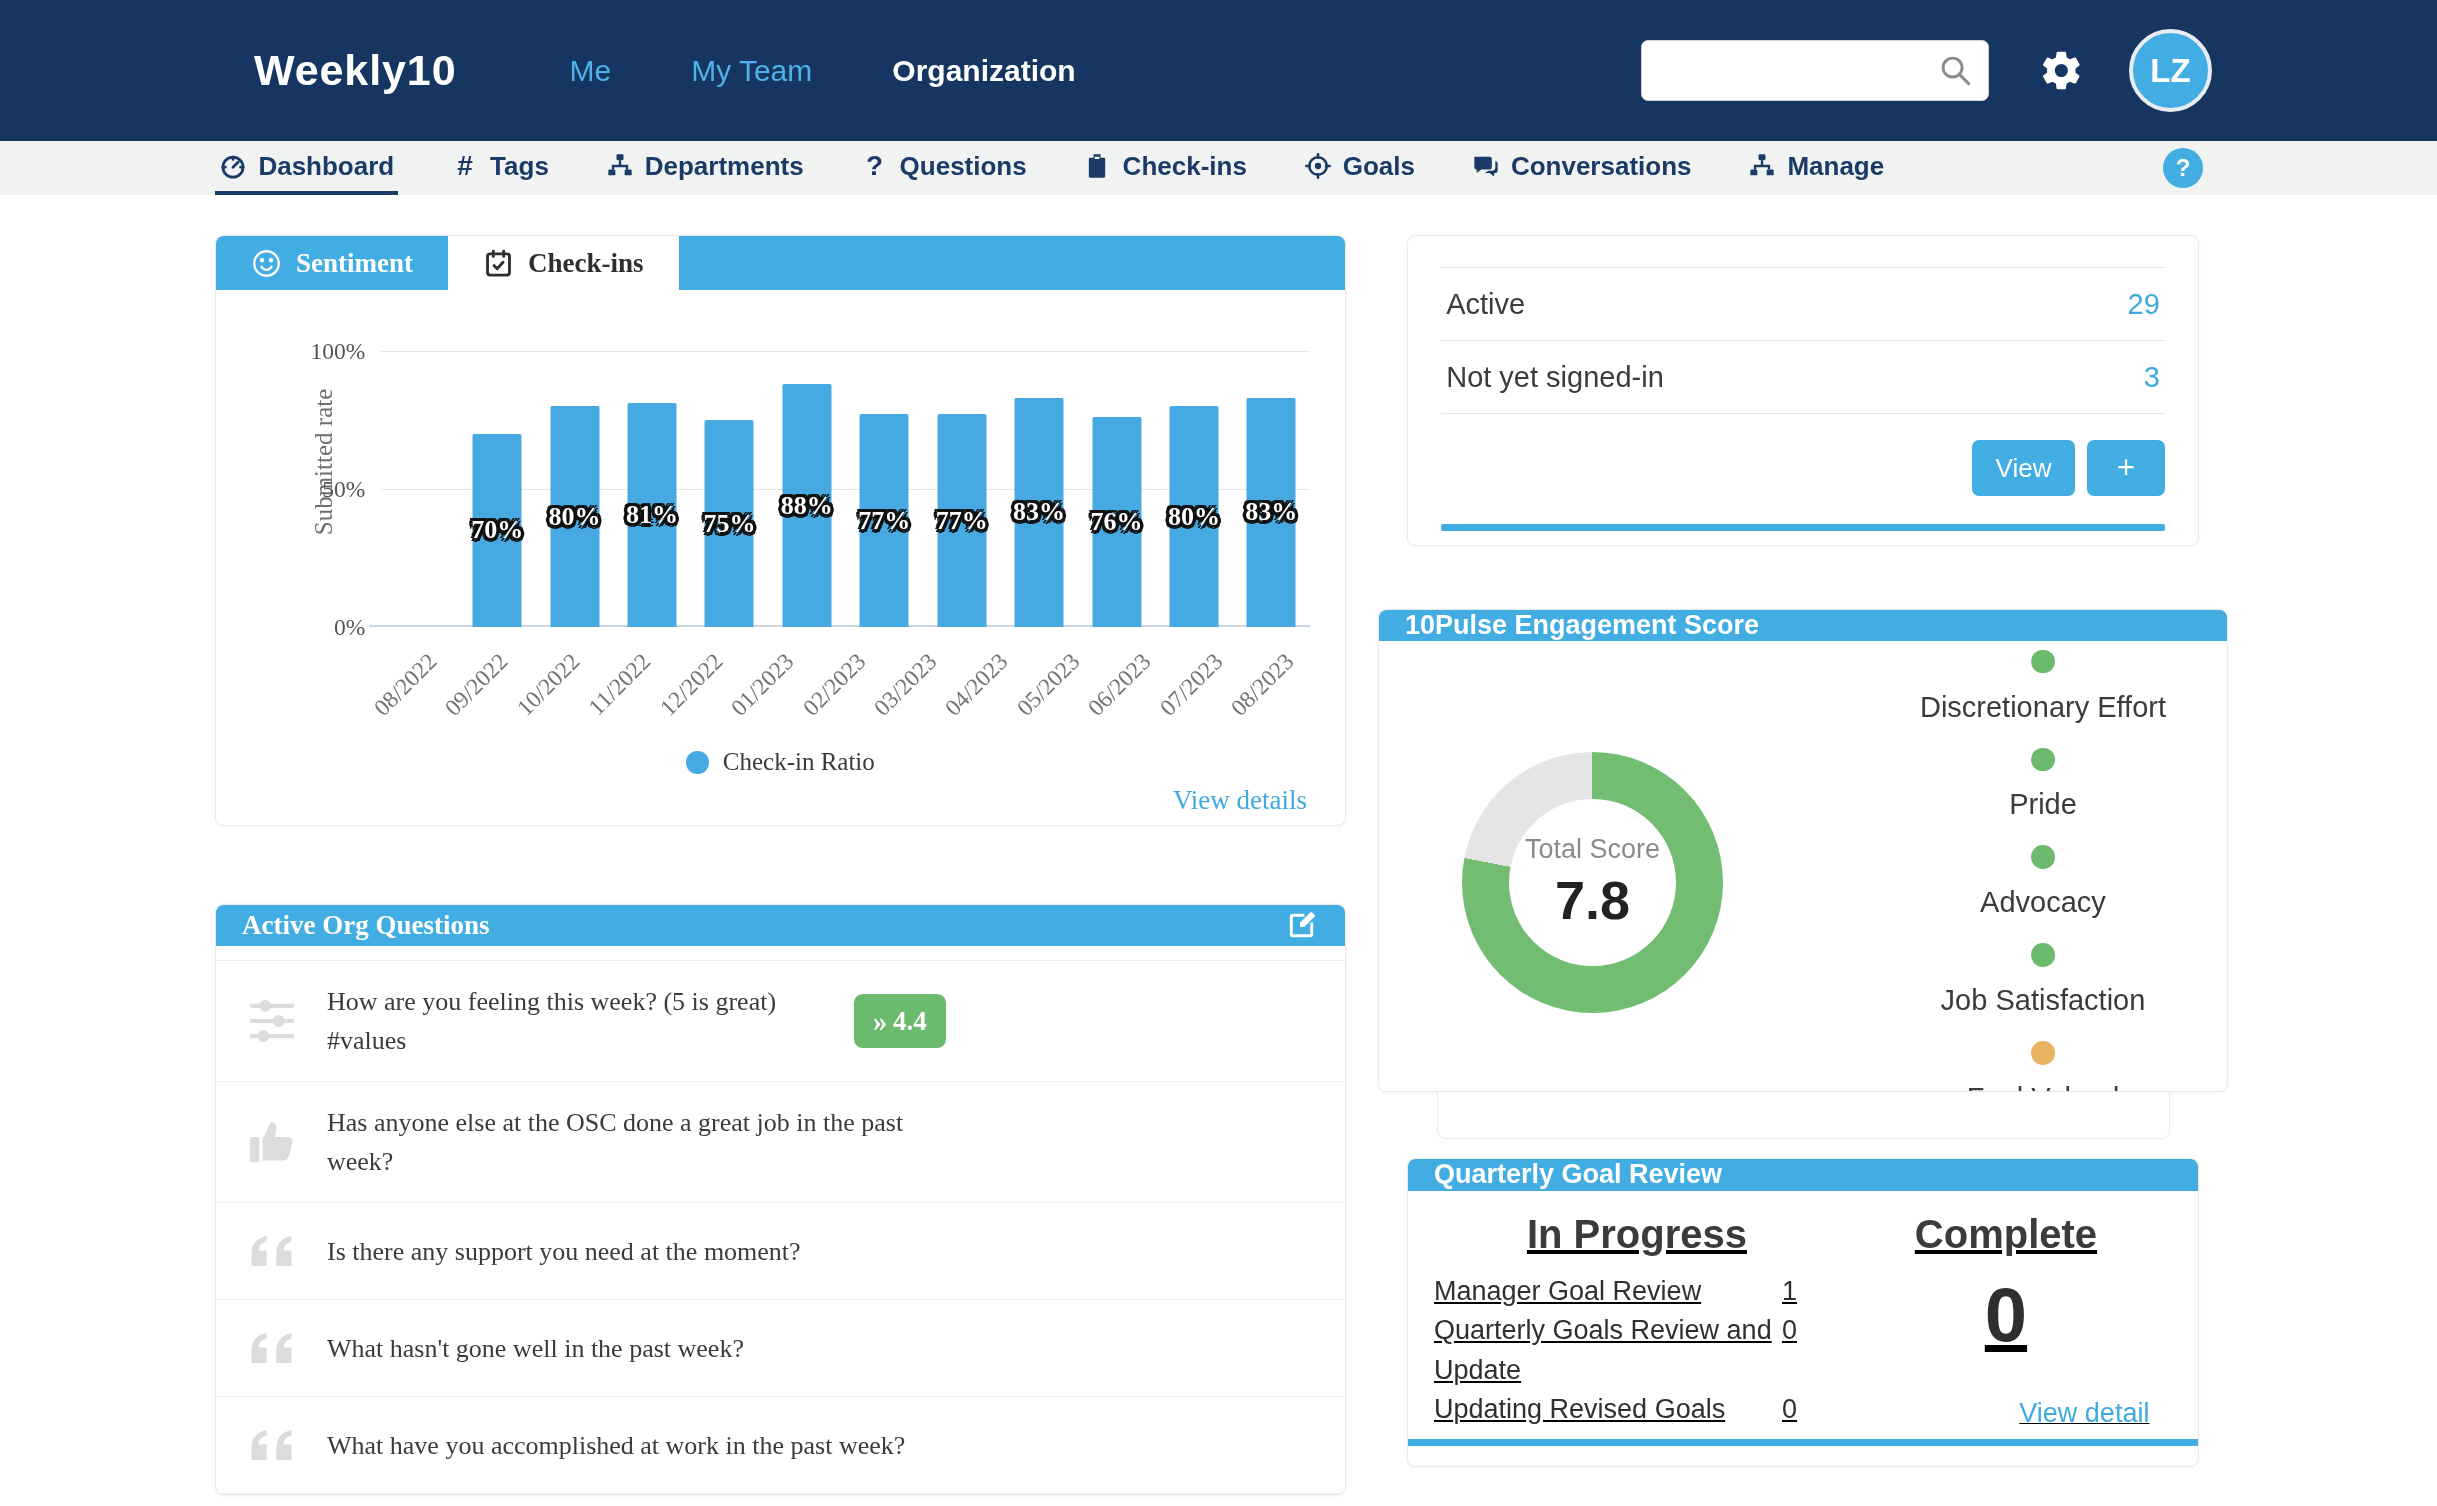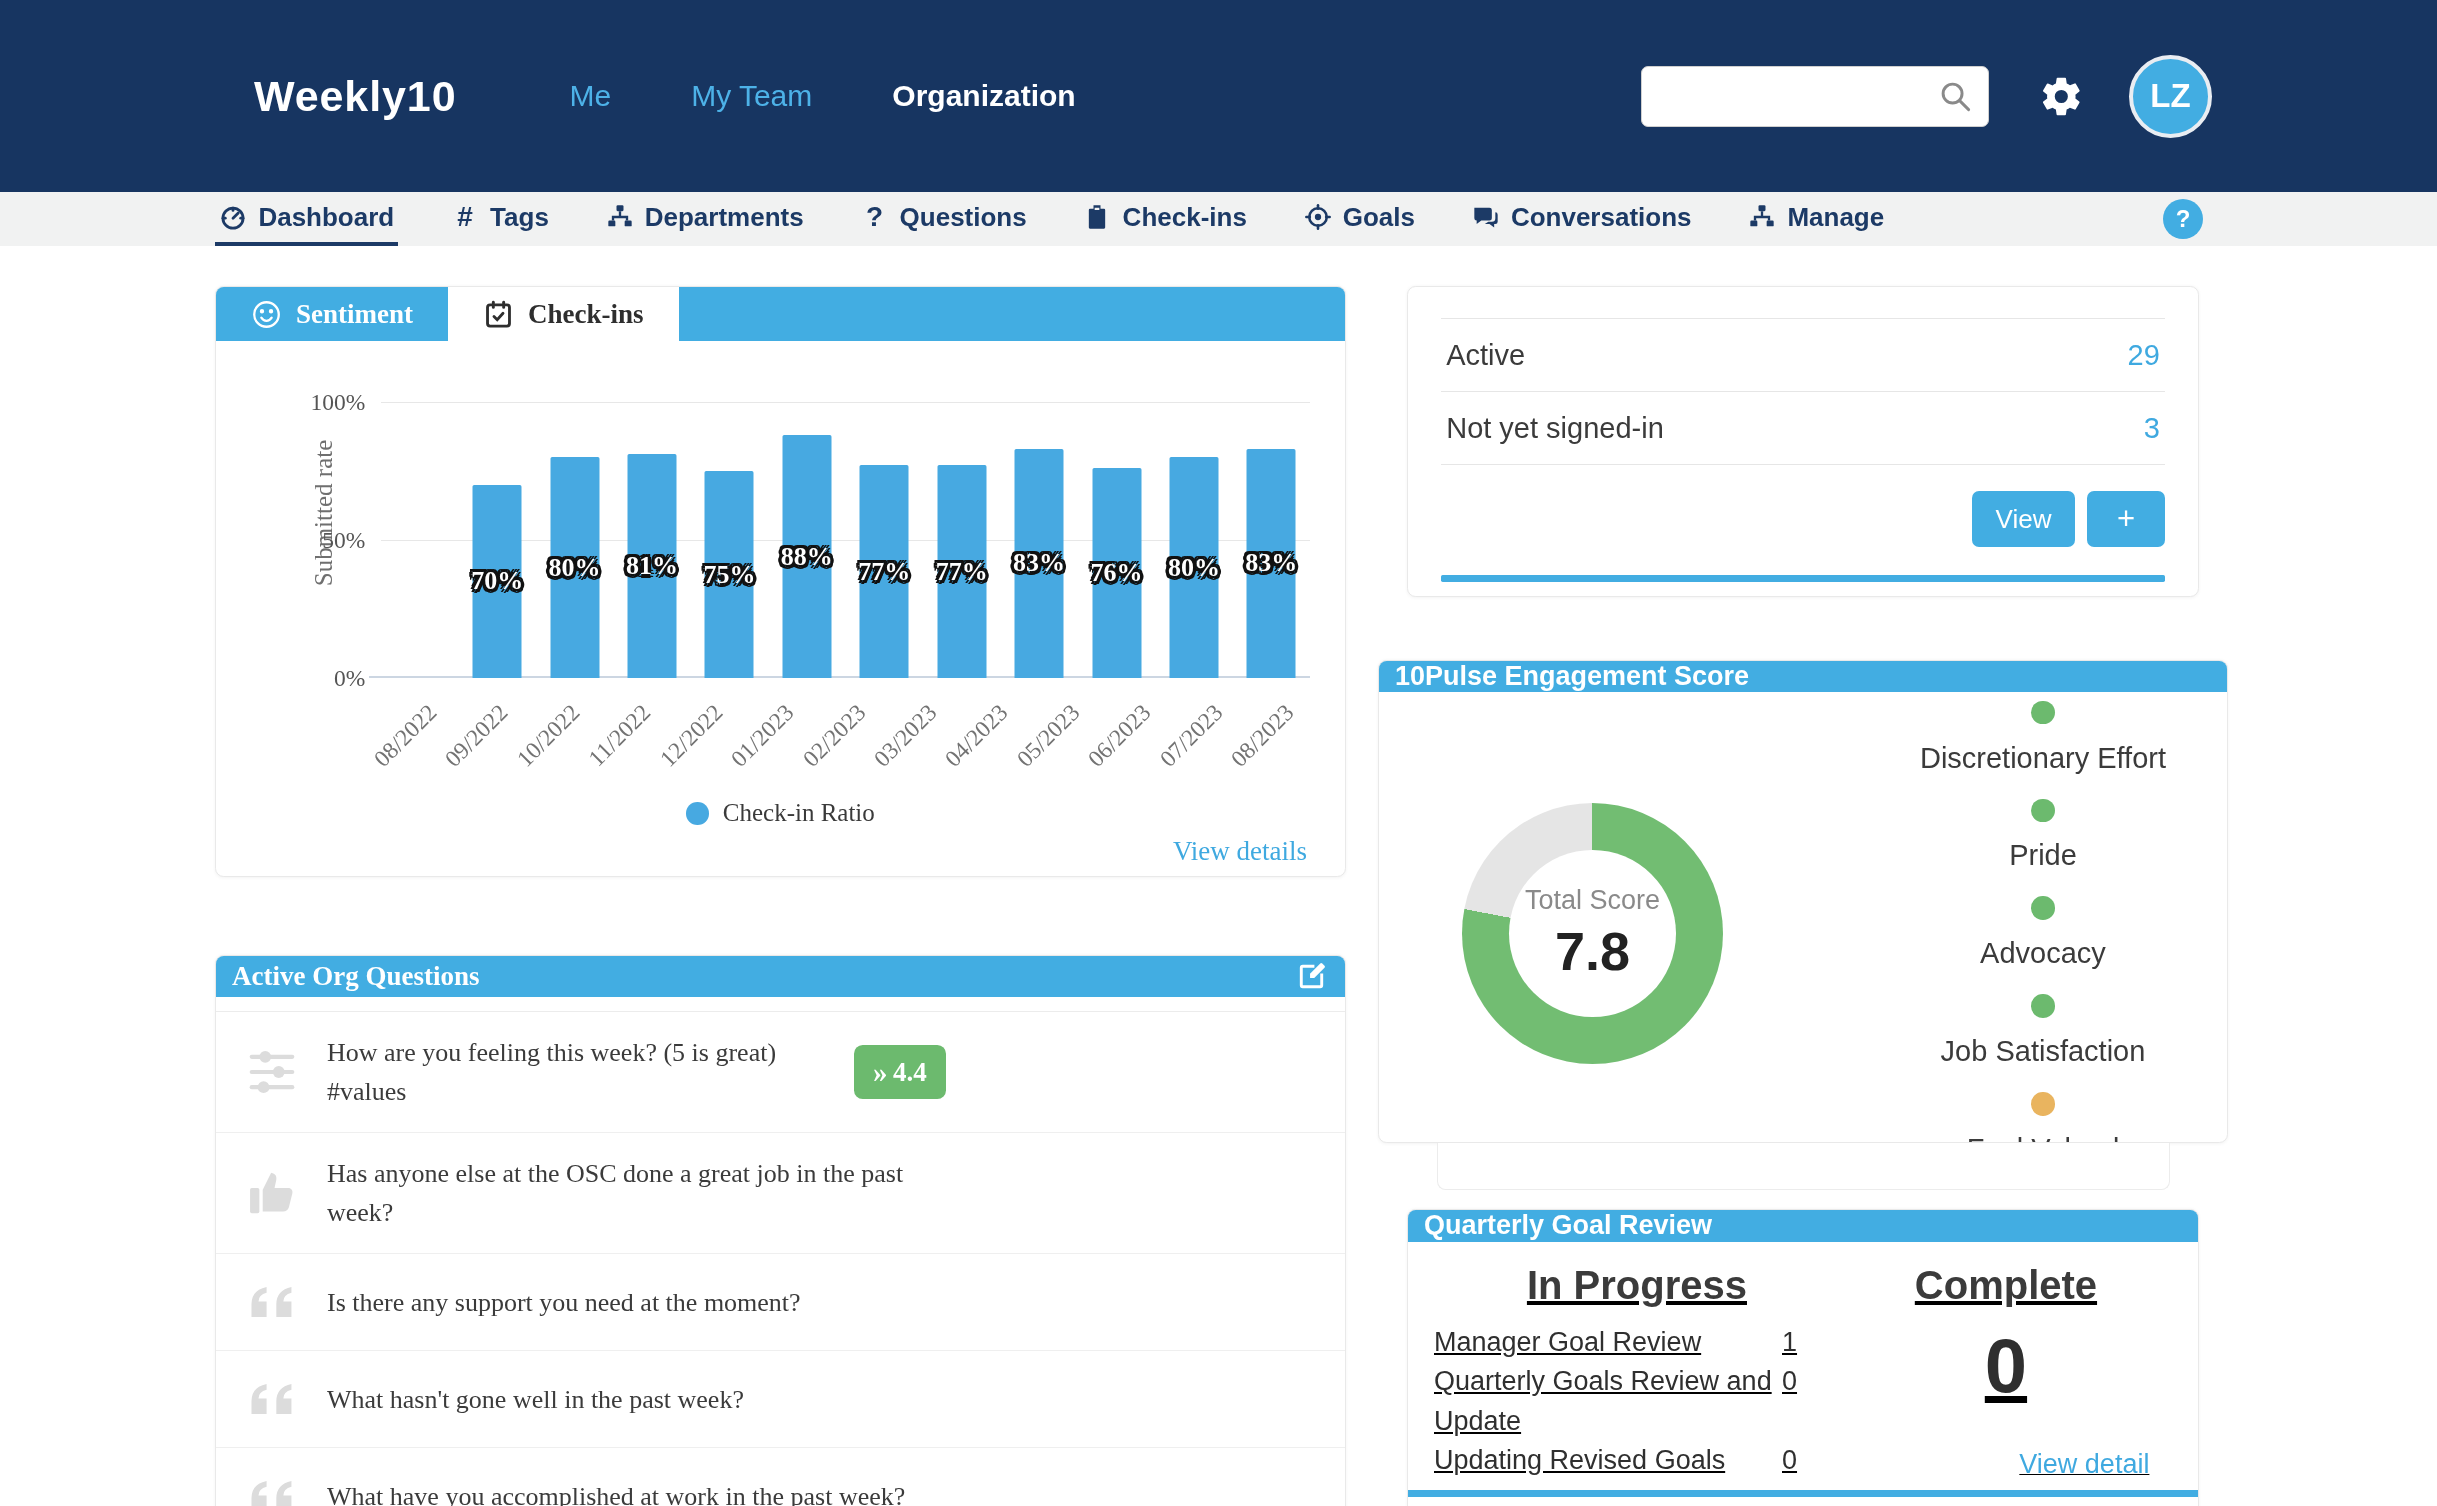--- a/index.html
+++ b/index.html
@@ -5,21 +5,21 @@
   :root{
     --accent:#42ade2; --navy:#173561; --bar:#47a9e1; --green:#6cba6e;
     --orange:#e9b45f; --link:#3fa9e0; --subnav:#1c3a66;
   }
   *{box-sizing:border-box;}
   html,body{margin:0;padding:0;width:2438px;height:1506px;overflow:hidden;
     font-family:"Liberation Sans","DejaVu Sans",sans-serif;background:#eef0f0;}
   .page{width:2438px;height:1506px;background:#fff;display:flex;flex-direction:column;}
 
   
-  .topbar{height:192px;background:var(--navy);display:flex;align-items:center;flex:none;}
+  .topbar{height:141px;background:var(--navy);display:flex;align-items:center;flex:none;}
   .logo{color:#fff;font-size:43px;font-weight:700;letter-spacing:0.9px;margin-left:254px;}
   .top-links{display:flex;align-items:center;gap:80px;margin-left:113px;}
   .top-link{font-size:30px;color:#4db2e8;cursor:pointer;}
   .top-link.active{color:#fff;font-weight:600;}
   .topbar-right{margin-left:auto;display:flex;align-items:center;margin-right:226px;}
   .search-box{position:relative;width:348px;height:61px;}
   .search-box input{width:100%;height:100%;border:1.7px solid #cfcfcf;border-radius:7px;
     font-size:26px;padding:0 61px 0 19px;outline:none;color:#333;}
   .search-ic{position:absolute;right:15.6px;top:13px;width:35px;height:35px;}
   .gear{width:45px;height:45px;margin-left:50px;cursor:pointer;flex:none;}
@@ -40,21 +40,21 @@
     background:var(--accent);color:#fff;font-size:24px;font-weight:700;
     display:flex;align-items:center;justify-content:center;cursor:pointer;}
 
   
   .main{flex:1;display:flex;padding:40px 0 0 215px;gap:61px;background:#fff;}
   .col-left{width:1131px;flex:none;font-family:Liberation Serif, serif;}
   .col-right{width:792px;flex:none;}
   .card{background:#fff;border:0.9px solid #e9e9e9;border-radius:8.7px;
     box-shadow:0 0.9px 3.5px rgba(0,0,0,.05);overflow:hidden;}
   .card-head{height:56px;background:var(--accent);color:#fff;font-size:27px;font-weight:600;
-    display:flex;align-items:center;padding:0 16px;}
+    display:flex;align-items:center;padding:0 26px;}
 
   
   .chart-card{height:591px;}
   .tabbar{height:54px;background:var(--accent);display:flex;}
   .tab{display:flex;align-items:center;gap:14px;font-size:27px;font-weight:600;
     padding:0 35px;color:#fff;cursor:pointer;}
   .tab.active{background:#fff;color:#2e2e2e;}
   .tab .icon{display:inline-flex;}
   .chart-wrap{position:relative;margin:61px 35px 0 165px;height:276px;}
   .grid{position:absolute;left:0;right:0;height:0.9px;background:#e7e7e7;}

